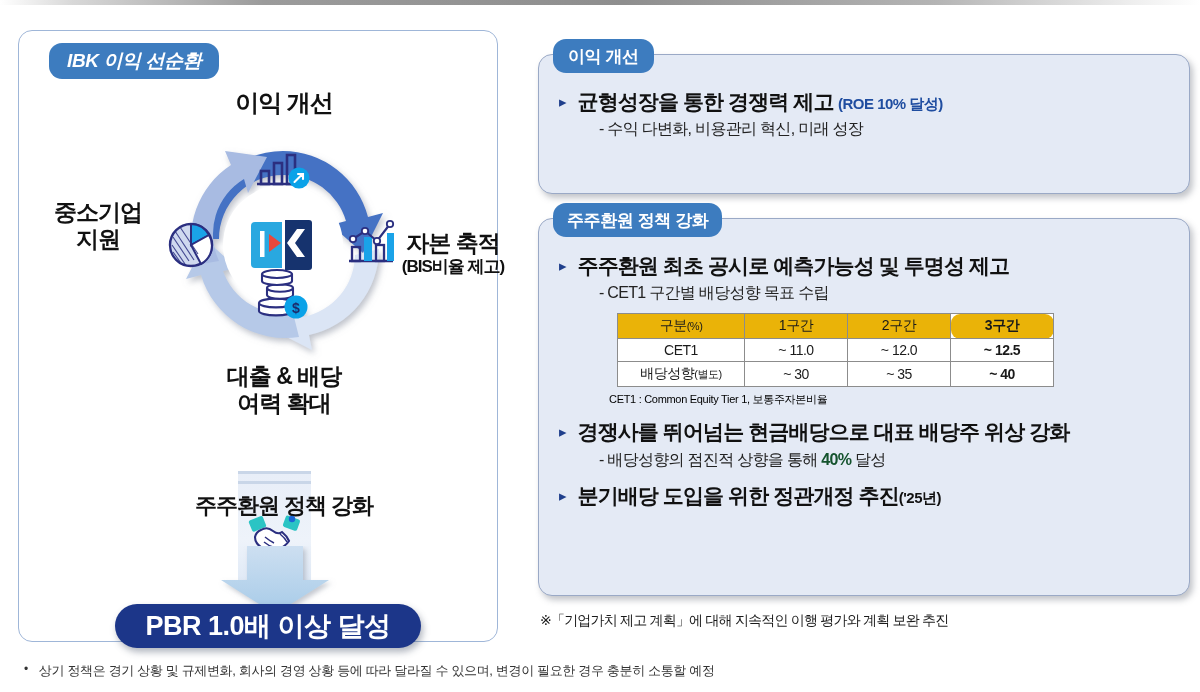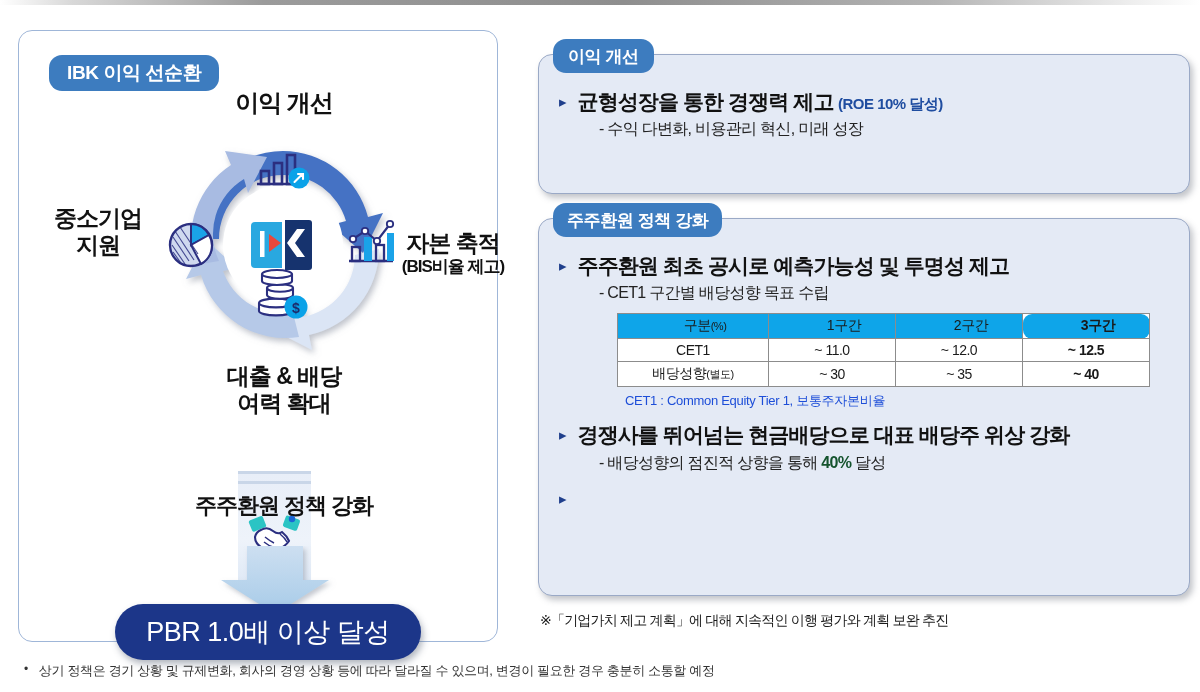--- a/index.html
+++ b/index.html
@@ -36,38 +36,39 @@
     position: absolute;
     background: #3d7cbf;
     color: #ffffff;
     border-radius: 13px;
     font-weight: bold;
     letter-spacing: -0.4px;
     display: flex; align-items: center; justify-content: center;
     white-space: nowrap;
   }
   .left-tab {
-    left: 30px; top: 24px;
+    left: 30px; top: 12px;
     height: 36px; padding: 0 18px;
     font-size: 19px;
     z-index: 4;
+    font-style: italic;
   }
 
   
   .cyc-label {
     position: absolute;
     color: #111111;
     font-weight: bold;
     text-align: center;
     letter-spacing: -1px;
     line-height: 1.16;
     white-space: pre-line;
   }
   .lbl-top    { left: 170px; top: 58px;  width: 190px; font-size: 24px; }
-  .lbl-left   { left: 18px;  top: 174px; width: 122px; font-size: 23px; }
+  .lbl-left   { left: 18px;  top: 168px; width: 122px; font-size: 23px; }
   .lbl-right  { left: 370px; top: 172px; width: 128px; font-size: 23px; }
   .lbl-right .sub { font-size: 17px; display:block; margin-top: 1px;}
   .lbl-bottom { left: 165px; top: 332px; width: 200px; font-size: 23px; }
   .lbl-policy { left: 125px; top: 462px; width: 280px; font-size: 22px; }
 
   
   .cycle-wrap { position: absolute; left: 130px; top: 90px; width: 268px; height: 250px; }
 
   
   .band {
@@ -76,25 +77,25 @@
     border-top: 3px solid #c9d6e8;
   }
   .band::after{
     content:""; position:absolute; left:0; top:7px; width:73px; height:3px;
     background:#c9d6e8;
   }
   .down-arrow { position: absolute; left: 183px; top: 515px; width: 146px; height: 70px; }
 
   .pbr-pill {
     position: absolute; left: 96px; top: 573px;
-    width: 306px; height: 56px;
+    width: 306px; height: 44px;
     border-radius: 28px;
     background: #1c3689;
     color: #ffffff;
-    font-size: 27px; font-weight: normal;
+    font-size: 27px; font-weight: bold;
     letter-spacing: -0.5px;
     display: flex; align-items: center; justify-content: center;
     box-shadow: 2px 4px 7px rgba(80,90,110,0.45);
   }
 
   
   .rpanel {
     position: absolute;
     background: #e4eaf5;
     border: 1.2px solid #9aa9c6;
@@ -134,28 +135,28 @@
     background: #ffffff;
     font-size: 14px;
     color: #1a1a1a;
   }
   table.cet th, table.cet td {
     border: 1px solid #8c8c8c;
     text-align: center;
     padding: 3px 0;
     letter-spacing: -0.5px;
   }
-  table.cet th { background: #0ea5e9; font-weight: normal; padding-left: 24px; }
+  table.cet th { background: #eab308; font-weight: normal; }
   table.cet th.bold, table.cet td.bold { font-weight: bold; border-radius: 9px; }
   .c-label { width: 126px; }
   .c-val   { width: 102px; }
   .tiny-sup { font-size: 11px; }
   .tbl-foot {
-    margin: 5px 0 0 66px;
-    font-size: 13px; color: #1d4ed8; letter-spacing: -0.3px;
+    margin: 5px 0 0 50px;
+    font-size: 11px; color: #000000; letter-spacing: -0.3px;
   }
 
   .note-star {
     position: absolute; left: 540px; top: 612px;
     font-size: 14px; color: #1a1a1a; letter-spacing: -0.8px;
   }
 
   
   .foot-note {
     position: absolute; left: 24px; top: 662px;
@@ -367,20 +368,23 @@
       <div class="tbl-foot">CET1 : Common Equity Tier 1, 보통주자본비율</div>
 
       <div class="bullet-row" style="margin-top:12px;">
         <span class="tri">▸</span>
         <span class="b-main">경쟁사를 뛰어넘는 현금배당으로 대표 배당주 위상 강화</span>
       </div>
       <div class="sub-row"><span>- 배당성향의 점진적 상향을 통해 </span><span class="hl-blue">40%</span><span> 달성</span></div>
 
       <div class="bullet-row" style="margin-top:12px;">
         <span class="tri">▸</span>
+        <div>
+          <span class="b-main">분기배당 도입을 위한 정관개정 추진</span><span class="b-year">('25년)</span>
+        </div>
       </div>
     </div>
   </div>
 
   <div class="note-star">※「기업가치 제고 계획」에 대해 지속적인 이행 평가와 계획 보완 추진</div>
 
   <div class="foot-note">
     <span class="foot-dot">•</span>
     <span>상기 정책은 경기 상황 및 규제변화, 회사의 경영 상황 등에 따라 달라질 수 있으며, 변경이 필요한 경우 충분히 소통할 예정</span>
   </div>

